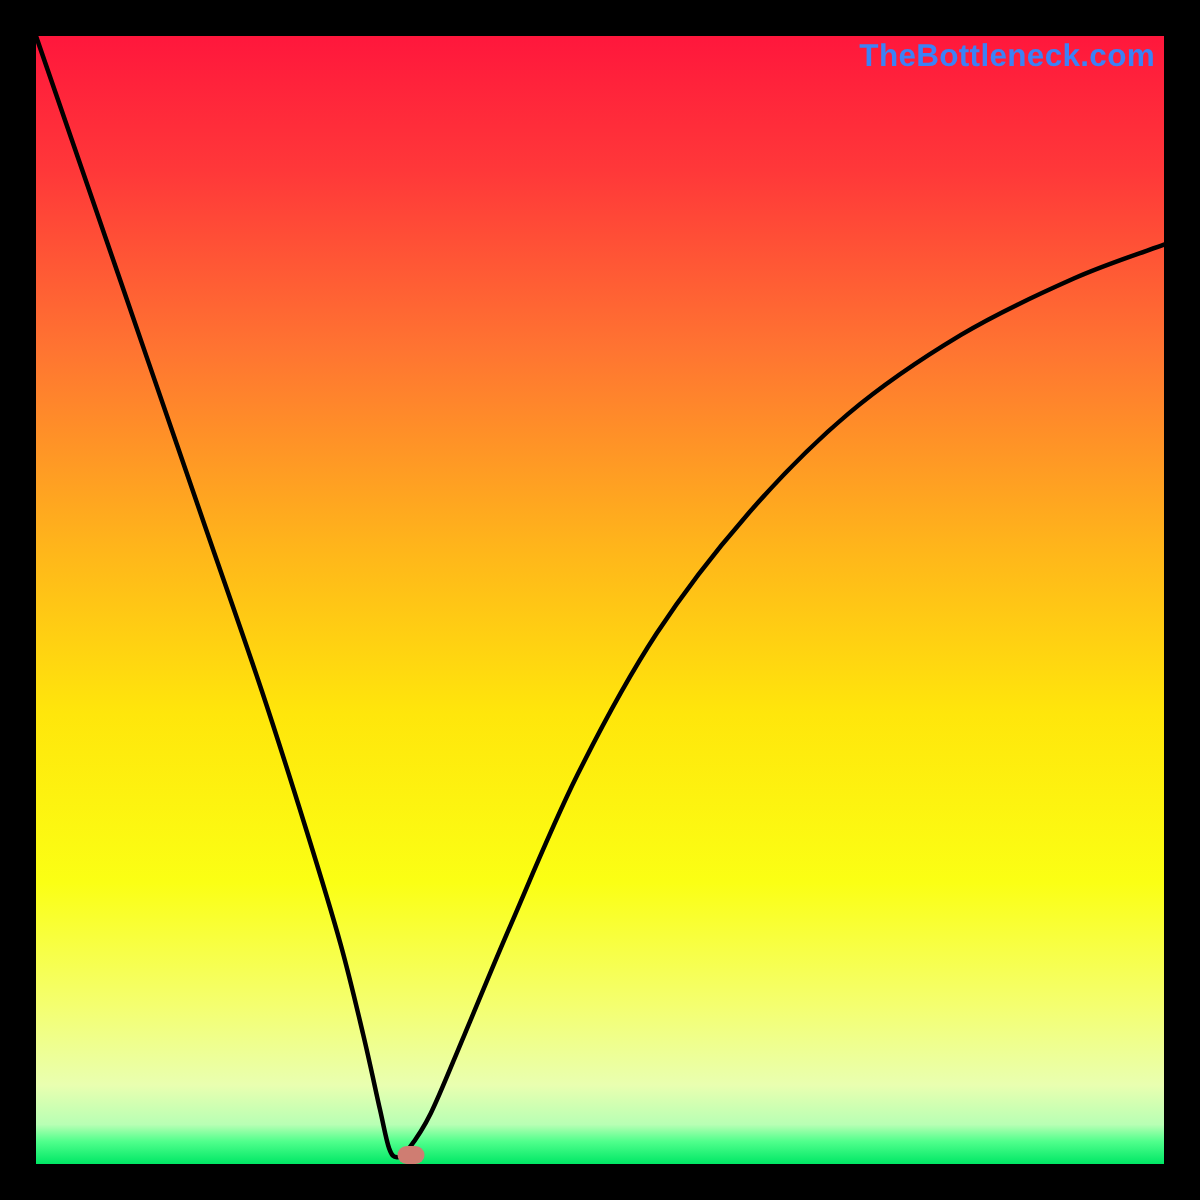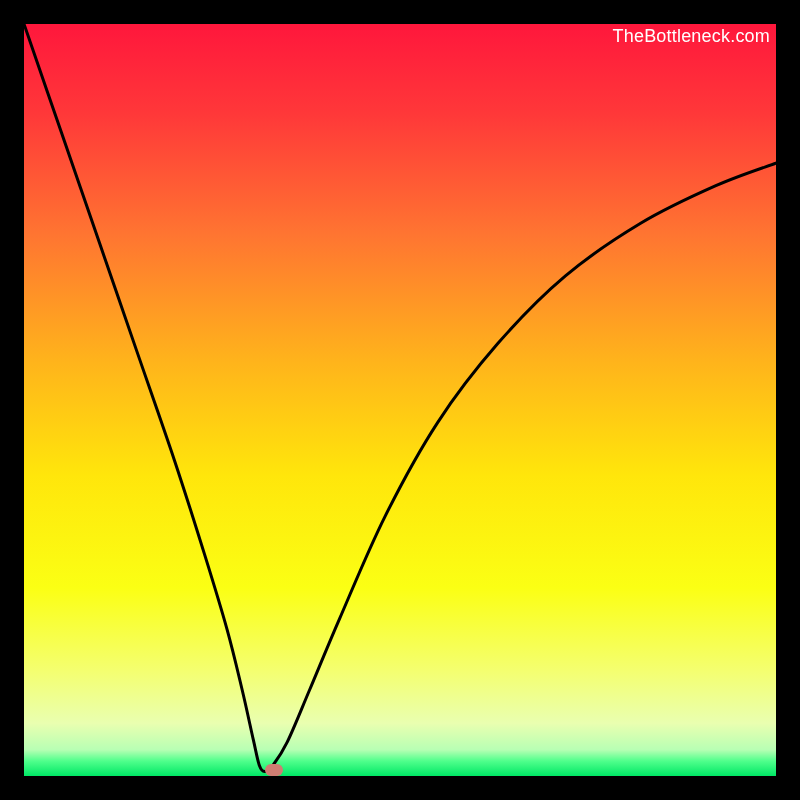--- a/index.html
+++ b/index.html
@@ -23,24 +23,24 @@
     position: absolute;
     left: 0;
     top: 0;
     width: 752px;
     height: 752px;
   }
   .watermark {
     position: absolute;
     top: 2px;
     right: 6px;
-    color: #ffffff;
-    font-size: 18px;
+    color: #3b82f6;
+    font-size: 21px;
     letter-spacing: 0.2px;
-    font-weight: 400;
+    font-weight: 700;
     z-index: 10;
   }
   .curve {
     position: absolute;
     left: 0;
     top: 0;
     width: 752px;
     height: 752px;
     z-index: 5;
     pointer-events: none;

